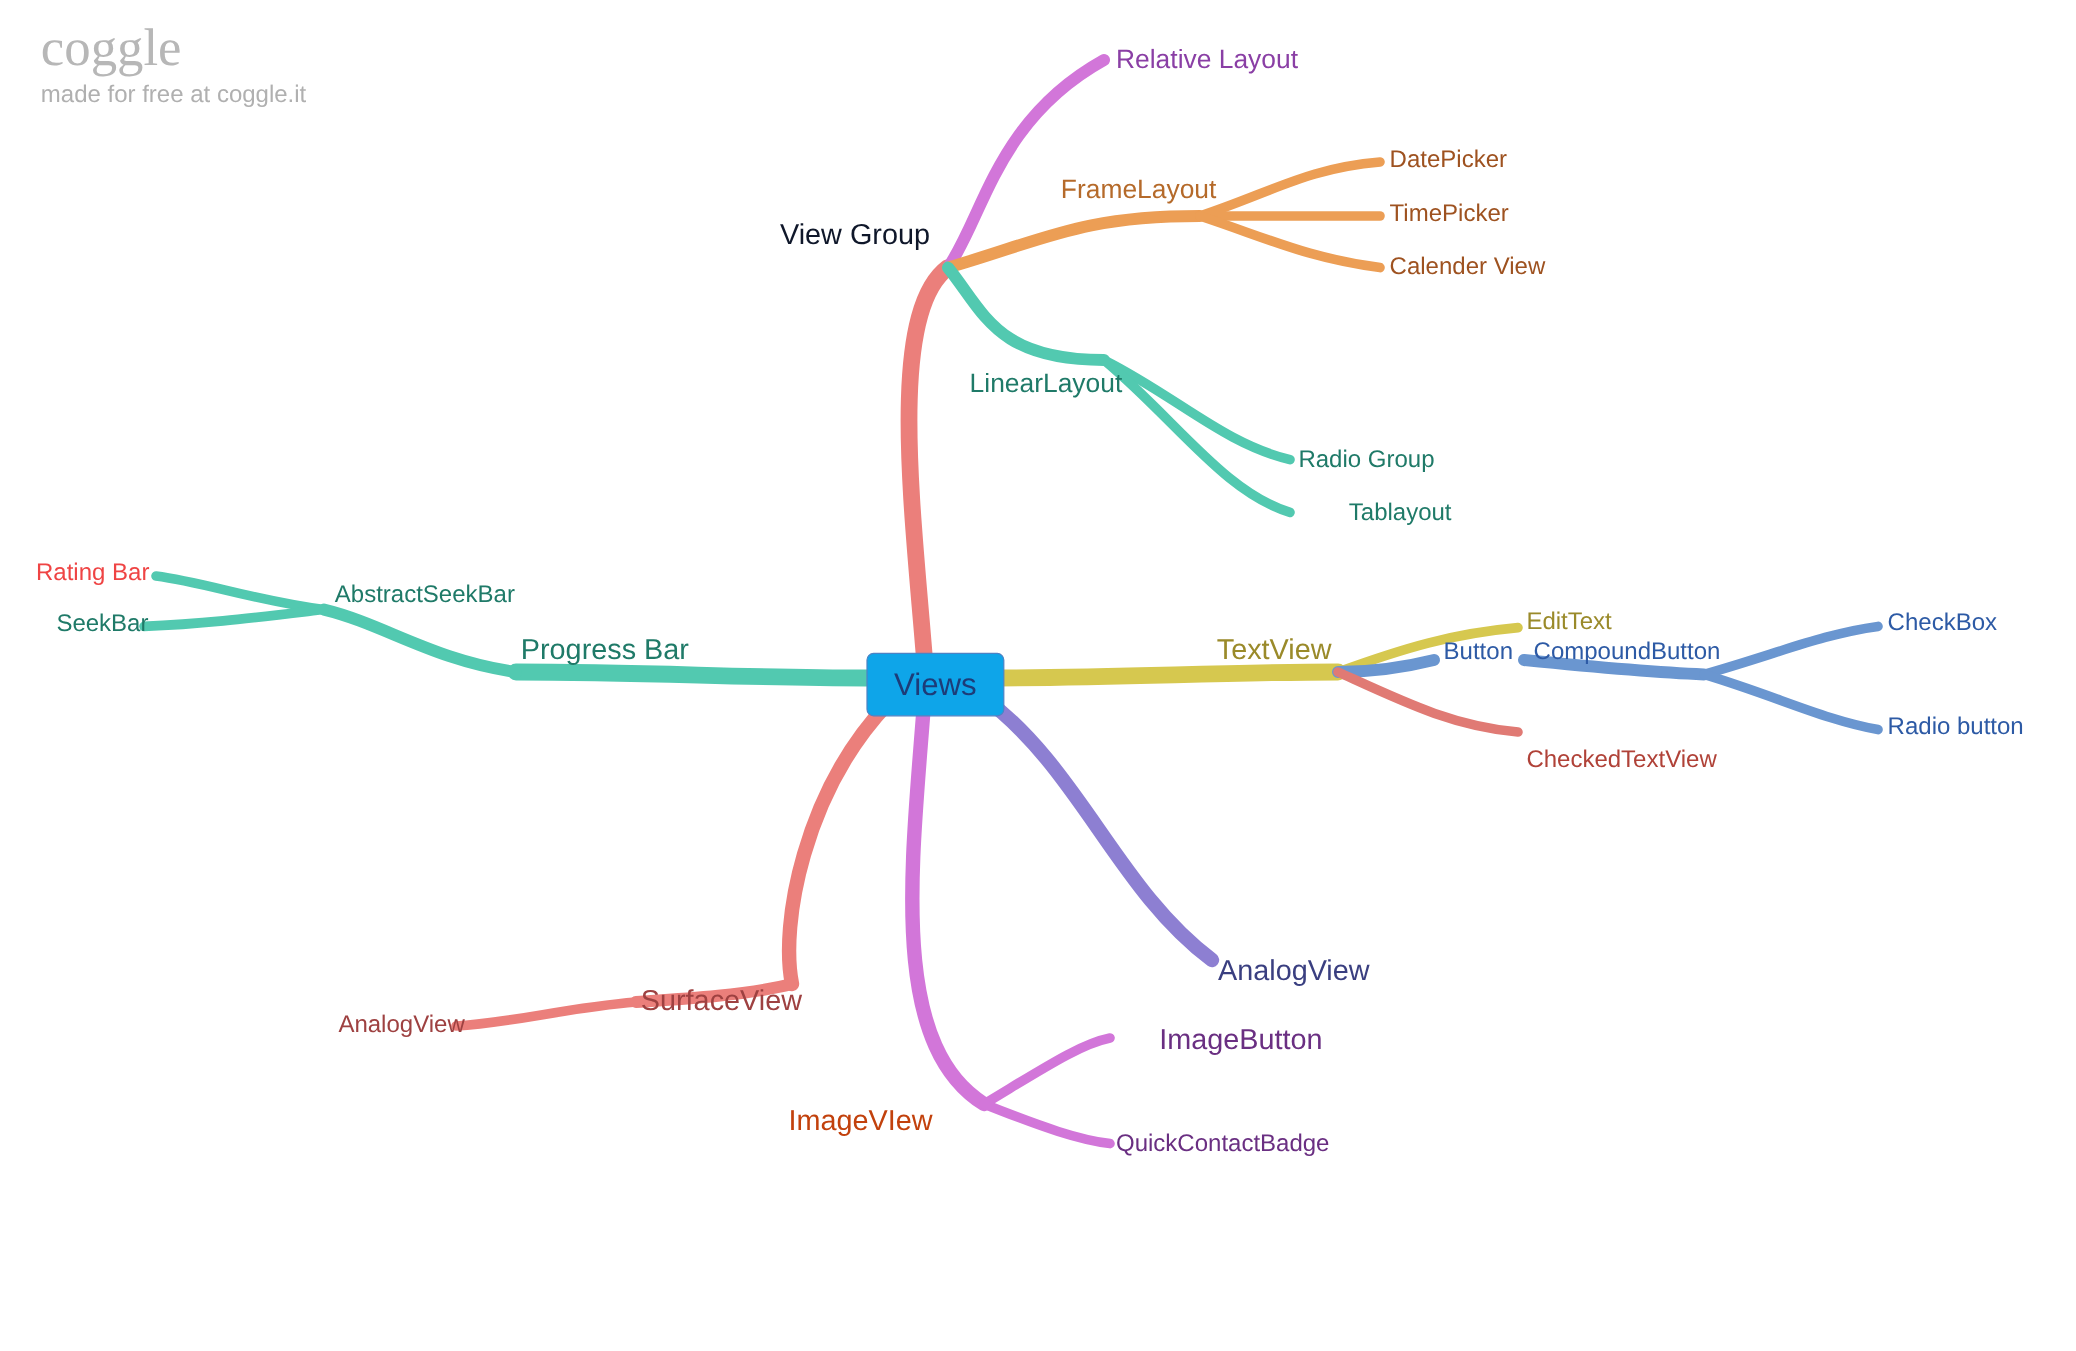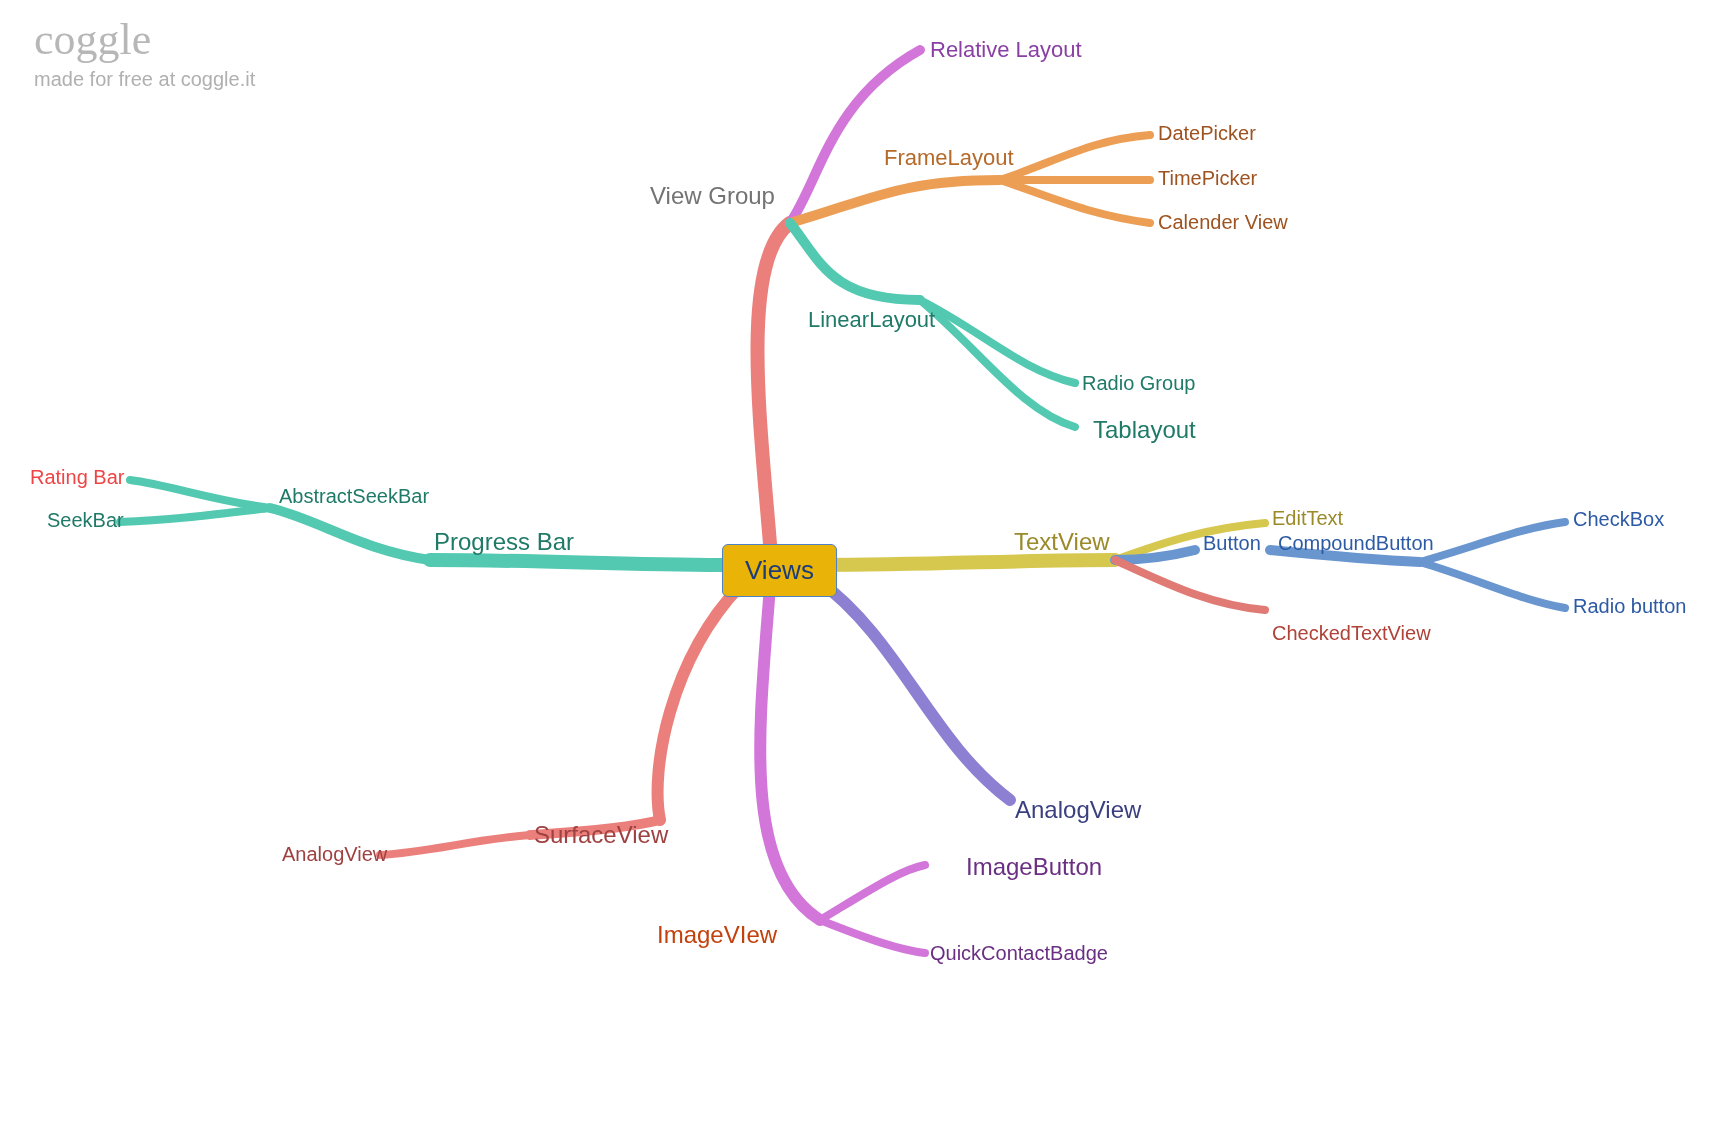--- a/index.html
+++ b/index.html
@@ -28,21 +28,21 @@
     font-size: 22px;
     white-space: nowrap;
     color: #333;
   }
   .root-node {
     position: absolute;
     padding: 10px 22px;
     border-radius: 6px;
     font-size: 26px;
     color: #1d3c78;
-    background: #eab308;
+    background: #0ea5e9;
     border: 1px solid #4d82c4;
   }
   .watermark {
     position: absolute;
     left: 34px;
     top: 18px;
     color: #b0b0b0;
   }
   .watermark .brand {
     font-family: "Brush Script MT", "Segoe Script", cursive;
@@ -111,32 +111,32 @@
     <path d="M 820 920 C 870 890, 900 870, 925 865" stroke="#d276d9" stroke-width="8" fill="none" stroke-linecap="round"></path>
     <path d="M 820 920 C 870 940, 900 950, 925 953" stroke="#d276d9" stroke-width="8" fill="none" stroke-linecap="round"></path>
 
     <path d="M 740 586 C 670 660, 650 770, 660 820" stroke="#eb7f7b" stroke-width="12" fill="none" stroke-linecap="round"></path>
     <path d="M 660 820 C 620 830, 560 833, 530 835" stroke="#eb7f7b" stroke-width="10" fill="none" stroke-linecap="round"></path>
     <path d="M 530 835 C 470 840, 430 852, 380 855" stroke="#eb7f7b" stroke-width="8" fill="none" stroke-linecap="round"></path>
   </svg>
 
   <div class="root-node" style="left:722px; top:544px;">Views</div>
 
-  <div class="node" style="left: 650px; top: 182px; font-size: 24px; color: #737373;">View Group</div>
+  <div class="node" style="left: 650px; top: 182px; font-size: 24px; color: #0f172a;">View Group</div>
 
   <div class="node" style="left: 930px; top: 37px; color: rgb(138, 63, 165);">Relative Layout</div>
 
   <div class="node" style="left: 884px; top: 145px; color: rgb(181, 106, 42);">FrameLayout</div>
   <div class="node" style="left: 1158px; top: 122px; font-size: 20px; color: rgb(158, 82, 32);">DatePicker</div>
   <div class="node" style="left: 1158px; top: 167px; font-size: 20px; color: rgb(158, 82, 32);">TimePicker</div>
   <div class="node" style="left: 1158px; top: 211px; font-size: 20px; color: rgb(158, 82, 32);">Calender View</div>
 
   <div class="node" style="left: 808px; top: 307px; color: rgb(31, 122, 104);">LinearLayout</div>
   <div class="node" style="left: 1082px; top: 372px; font-size: 20px; color: rgb(31, 122, 104);">Radio Group</div>
-  <div class="node" style="left: 1093px; top: 416px; font-size: 24px; color: rgb(31, 122, 104);">Tablayout</div>
+  <div class="node" style="left: 1124px; top: 416px; font-size: 20px; color: rgb(31, 122, 104);">Tablayout</div>
 
   <div class="node" style="left: 1014px; top: 528px; font-size: 24px; color: rgb(154, 138, 42);">TextView</div>
   <div class="node" style="left: 1272px; top: 507px; font-size: 20px; color: rgb(154, 138, 42);">EditText</div>
   <div class="node" style="left: 1203px; top: 532px; font-size: 20px; color: rgb(45, 90, 165);">Button</div>
   <div class="node" style="left: 1278px; top: 532px; font-size: 20px; color: rgb(45, 90, 165);">CompoundButton</div>
   <div class="node" style="left: 1573px; top: 508px; font-size: 20px; color: rgb(45, 90, 165);">CheckBox</div>
   <div class="node" style="left: 1573px; top: 595px; font-size: 20px; color: rgb(45, 90, 165);">Radio button</div>
   <div class="node" style="left: 1272px; top: 596px; font-size: 20px; color: rgb(176, 66, 56); margin-top: 26px;">CheckedTextView</div>
 
   <div class="node" style="left: 1015px; top: 796px; font-size: 24px; color: rgb(58, 63, 128);">AnalogView</div>

